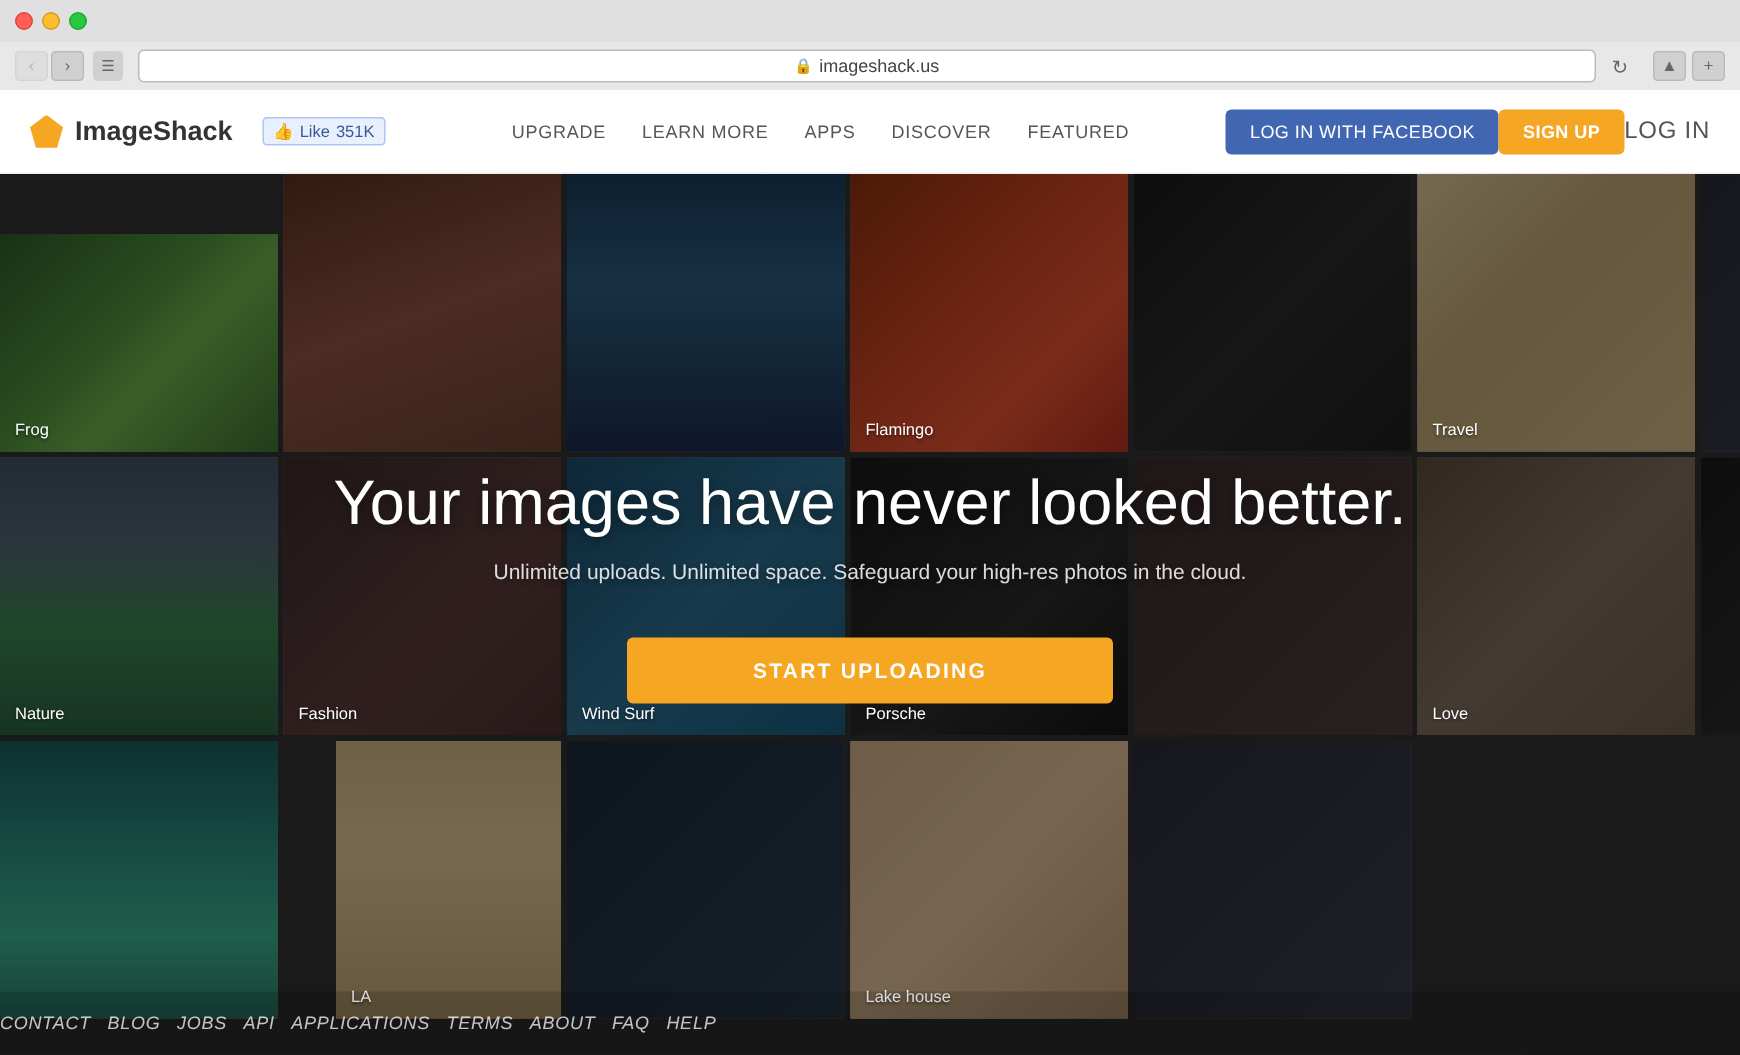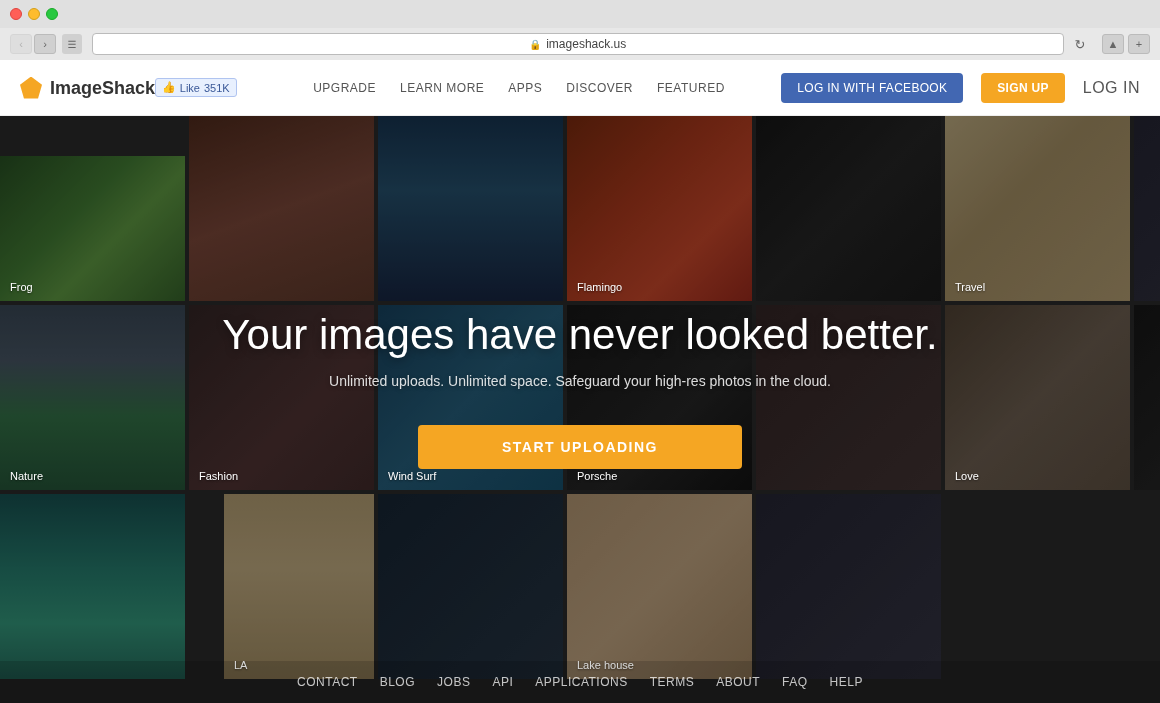--- a/index.html
+++ b/index.html
@@ -79,22 +79,23 @@
       height: 56px;
       background: white;
       display: flex;
       align-items: center;
       padding: 0 20px;
       z-index: 100;
       border-bottom: 1px solid #eee;
     }
     .navbar-brand {
       display: flex;
-      align-items: flex-end;
+      align-items: center;
       gap: 8px;
+      margin-right: 20px;
     }
     .brand-logo {
       width: 22px; height: 22px;
       background: #f5a623;
       clip-path: polygon(50% 0%, 100% 38%, 82% 100%, 18% 100%, 0% 38%);
     }
     .brand-name {
       font-size: 18px;
       font-weight: 600;
       color: #333;
@@ -121,21 +122,21 @@
     .navbar-link {
       font-size: 12px;
       color: #555;
       text-decoration: none;
       letter-spacing: 0.5px;
       cursor: pointer;
     }
     .navbar-actions {
       display: flex;
       align-items: center;
-      gap: 18px;
+      gap: 0;
     }
     .btn-fb {
       background: #4267b2;
       color: white;
       border: none;
       padding: 8px 16px;
       border-radius: 4px;
       font-size: 12px;
       cursor: pointer;
       letter-spacing: 0.3px;
@@ -251,24 +252,24 @@
       text-transform: uppercase;
     }
 
     
     .footer-links {
       position: absolute;
       bottom: 0; left: 0; right: 0;
       height: 42px;
       display: flex;
       align-items: center;
-      justify-content: center;
-      gap: 22px;
+      gap: 11px;
       z-index: 60;
       background: rgba(0,0,0,0.15);
+      font-style: italic;
     }
     .footer-link {
       font-size: 12px;
       color: rgba(255,255,255,0.75);
       text-decoration: none;
       letter-spacing: 0.5px;
       cursor: pointer;
     }
   </style>
 </head>

